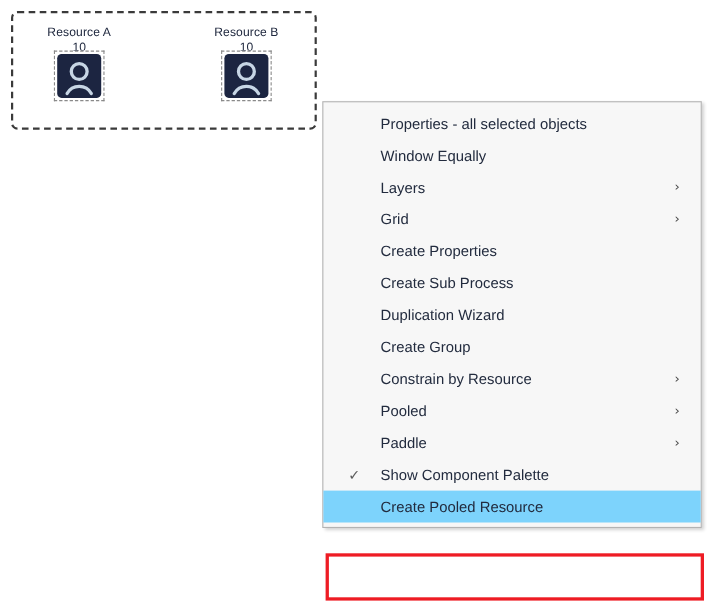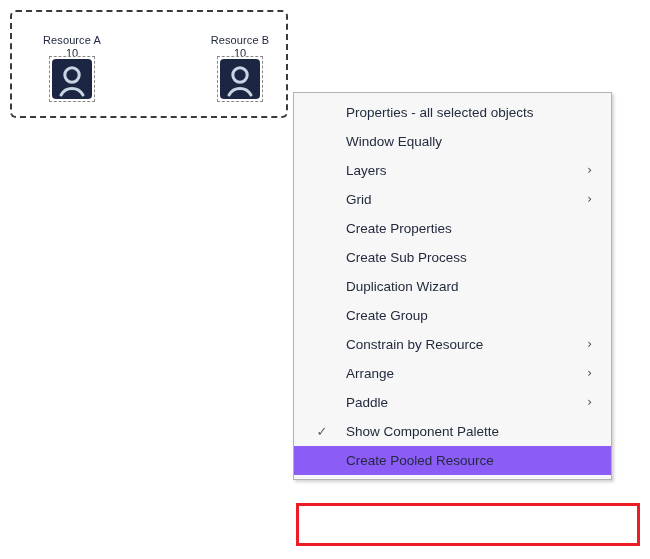--- a/index.html
+++ b/index.html
@@ -33,24 +33,23 @@
     border: 2px dashed #3a3a3a;
     border-radius: 6px;
     box-sizing: border-box;
     background: transparent;
   }
 
   .resource-node {
     position: absolute;
     width: 96px;
     text-align: center;
-    margin-top: 10px;
   }
   .resource-node.node-a { left: 24px; top: 24px; }
-  .resource-node.node-b { left: 192px; top: 24px; }
+  .resource-node.node-b { left: 176px; top: 24px; }
 
   .resource-label {
     font-size: 11px;
     color: #20293f;
     line-height: 13px;
     white-space: nowrap;
     letter-spacing: .1px;
   }
   .resource-qty {
     font-size: 11px;
@@ -80,40 +79,40 @@
     position: relative;
     overflow: hidden;
   }
   .resource-icon svg { display: block; }
 
   
   #context-menu {
     position: absolute;
     left: 293px;
     top: 92px;
-    width: 319px;
+    width: 345px;
     background: #f7f7f7;
     border: 1px solid #b3b3b3;
     box-shadow: 2px 2px 3px rgba(0,0,0,0.18);
     box-sizing: border-box;
     padding: 5px 0 4px 0;
     z-index: 5;
   }
   .menu-item {
     position: relative;
     height: 29px;
     line-height: 29px;
     padding: 0 10px 0 52px;
     font-size: 13.5px;
     color: #222b3e;
     white-space: nowrap;
     box-sizing: border-box;
   }
   .menu-item.highlighted {
-    background: #8b5cf6;
+    background: #7dd3fc;
   }
   .menu-check {
     position: absolute;
     left: 21px;
     top: 0;
     width: 14px;
     height: 29px;
     line-height: 29px;
     font-size: 13px;
     color: #5d5d5d;
@@ -181,19 +180,19 @@
 <div id="context-menu">
     <div class="menu-item"><span>Properties - all selected objects</span></div>
     <div class="menu-item"><span>Window Equally</span></div>
     <div class="menu-item"><span>Layers</span><span class="menu-arrow">›</span></div>
     <div class="menu-item"><span>Grid</span><span class="menu-arrow">›</span></div>
     <div class="menu-item"><span>Create Properties</span></div>
     <div class="menu-item"><span>Create Sub Process</span></div>
     <div class="menu-item"><span>Duplication Wizard</span></div>
     <div class="menu-item"><span>Create Group</span></div>
     <div class="menu-item"><span>Constrain by Resource</span><span class="menu-arrow">›</span></div>
-    <div class="menu-item"><span>Arrange</span><span class="menu-arrow">›</span></div>
+    <div class="menu-item"><span>Pooled</span><span class="menu-arrow">›</span></div>
     <div class="menu-item"><span>Paddle</span><span class="menu-arrow">›</span></div>
     <div class="menu-item"><span class="menu-check">✓</span><span>Show Component Palette</span></div>
     <div class="menu-item highlighted"><span>Create Pooled Resource</span></div>
   </div>
 
 <div id="annotation-box"></div>
 
 </body></html>

